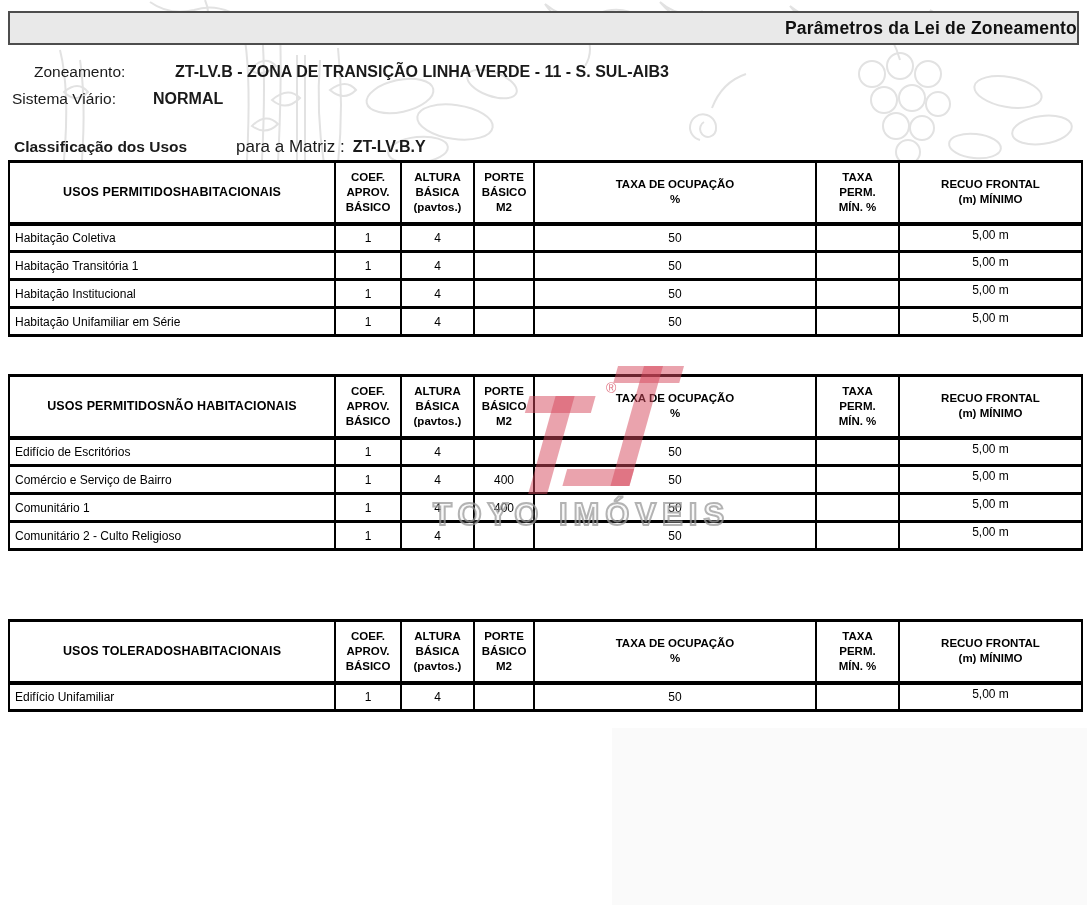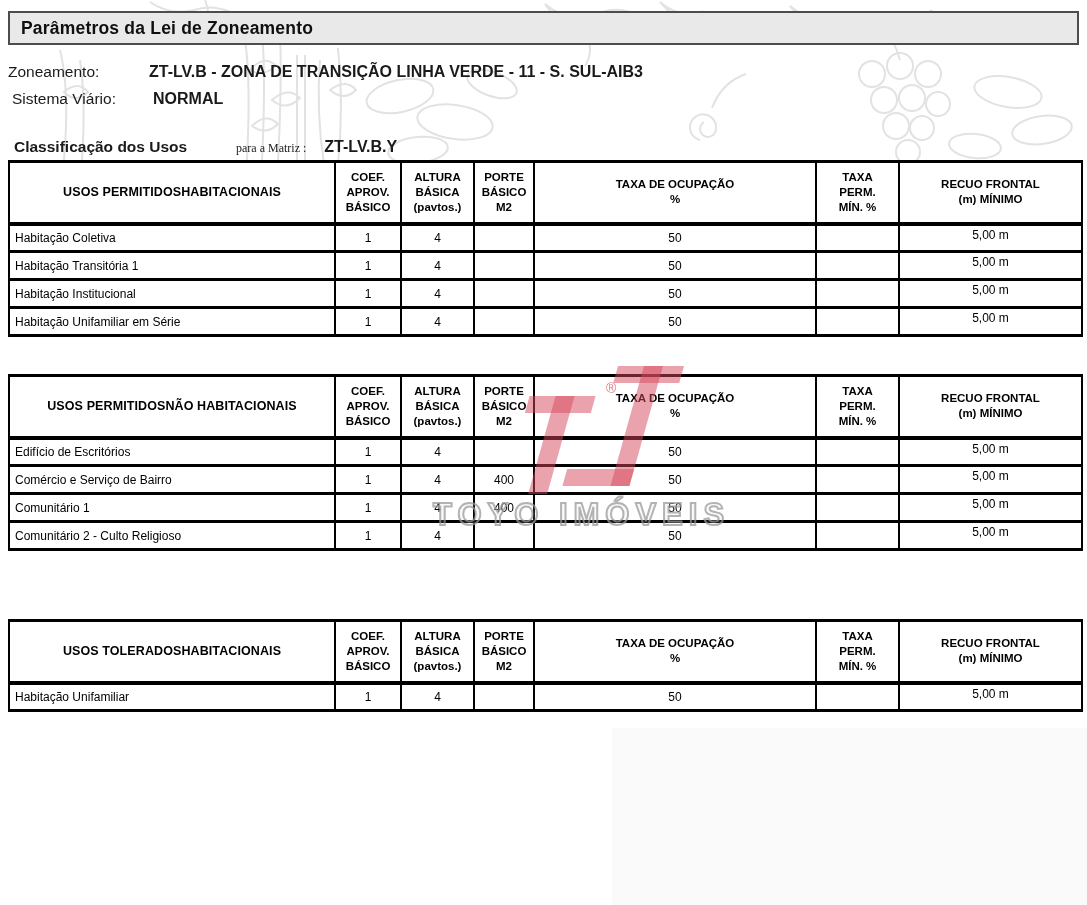--- a/index.html
+++ b/index.html
@@ -14,33 +14,33 @@
   .page-shading{position:absolute;left:612px;top:728px;width:475px;height:177px;background:#fafafa;}
 
   
   .vine-art{position:absolute;left:0;top:0;width:1087px;height:360px;pointer-events:none;}
   .vine-art svg{display:block;}
 
   
   .title-bar{
     position:absolute;left:8px;top:11px;width:1071px;height:34px;box-sizing:border-box;
     background:var(--titlebar-bg,#e9e9e9);border:2px solid #4d4d4d;
-    display:flex;align-items:center;padding-left:11px;
+    display:flex;align-items:center;padding-left:29px;justify-content:flex-end;
   }
   .title-bar .title-text{font-weight:bold;font-size:17.5px;color:#101010;letter-spacing:.2px;}
 
   
   .info-row{position:absolute;display:flex;align-items:baseline;font-size:15.5px;color:#1a1a1a;white-space:nowrap;}
-  #zone-row{left:8px;top:63px;}
+  #zone-row{left:34px;top:63px;}
   #via-row{left:12px;top:90px;}
   #class-row{left:14px;top:126px;}
   .info-lbl{display:inline-block;width:141px;font-size:15.5px;}
   .info-val{font-weight:bold;font-size:16px;}
   .class-lbl{display:inline-block;width:222px;font-weight:bold;font-size:15.5px;}
-  .matriz-lbl{font-size:12px;margin-right:18px;font-family:Liberation Serif, serif;}
+  .matriz-lbl{font-size:17px;margin-right:8px;}
   .matriz-val{font-weight:bold;font-size:16px;margin-top:12px;}
 
   
   .ztable{
     position:absolute;left:8px;width:1073px;border-collapse:collapse;table-layout:fixed;background:#fff;
   }
   #table-1{top:160px;}
   #table-2{top:374px;}
   #table-3{top:619px;}
   .ztable th,.ztable td{border:2px solid #000;box-sizing:border-box;overflow:hidden;}
@@ -317,21 +317,21 @@
 %</th>
         <th>TAXA
 PERM.
 MÍN. %</th>
         <th>RECUO FRONTAL
 (m) MÍNIMO</th>
       </tr>
     </thead>
     <tbody>
       <tr>
-        <td class="use">Habitação Unifamiliar</td>
+        <td class="use">Edifício Unifamiliar</td>
         <td class="num">1</td>
         <td class="num">4</td>
         <td class="num"></td>
         <td class="num">50</td>
         <td class="num"></td>
         <td class="recuo">5,00 m</td>
       </tr>
     </tbody>
   </table>
 

